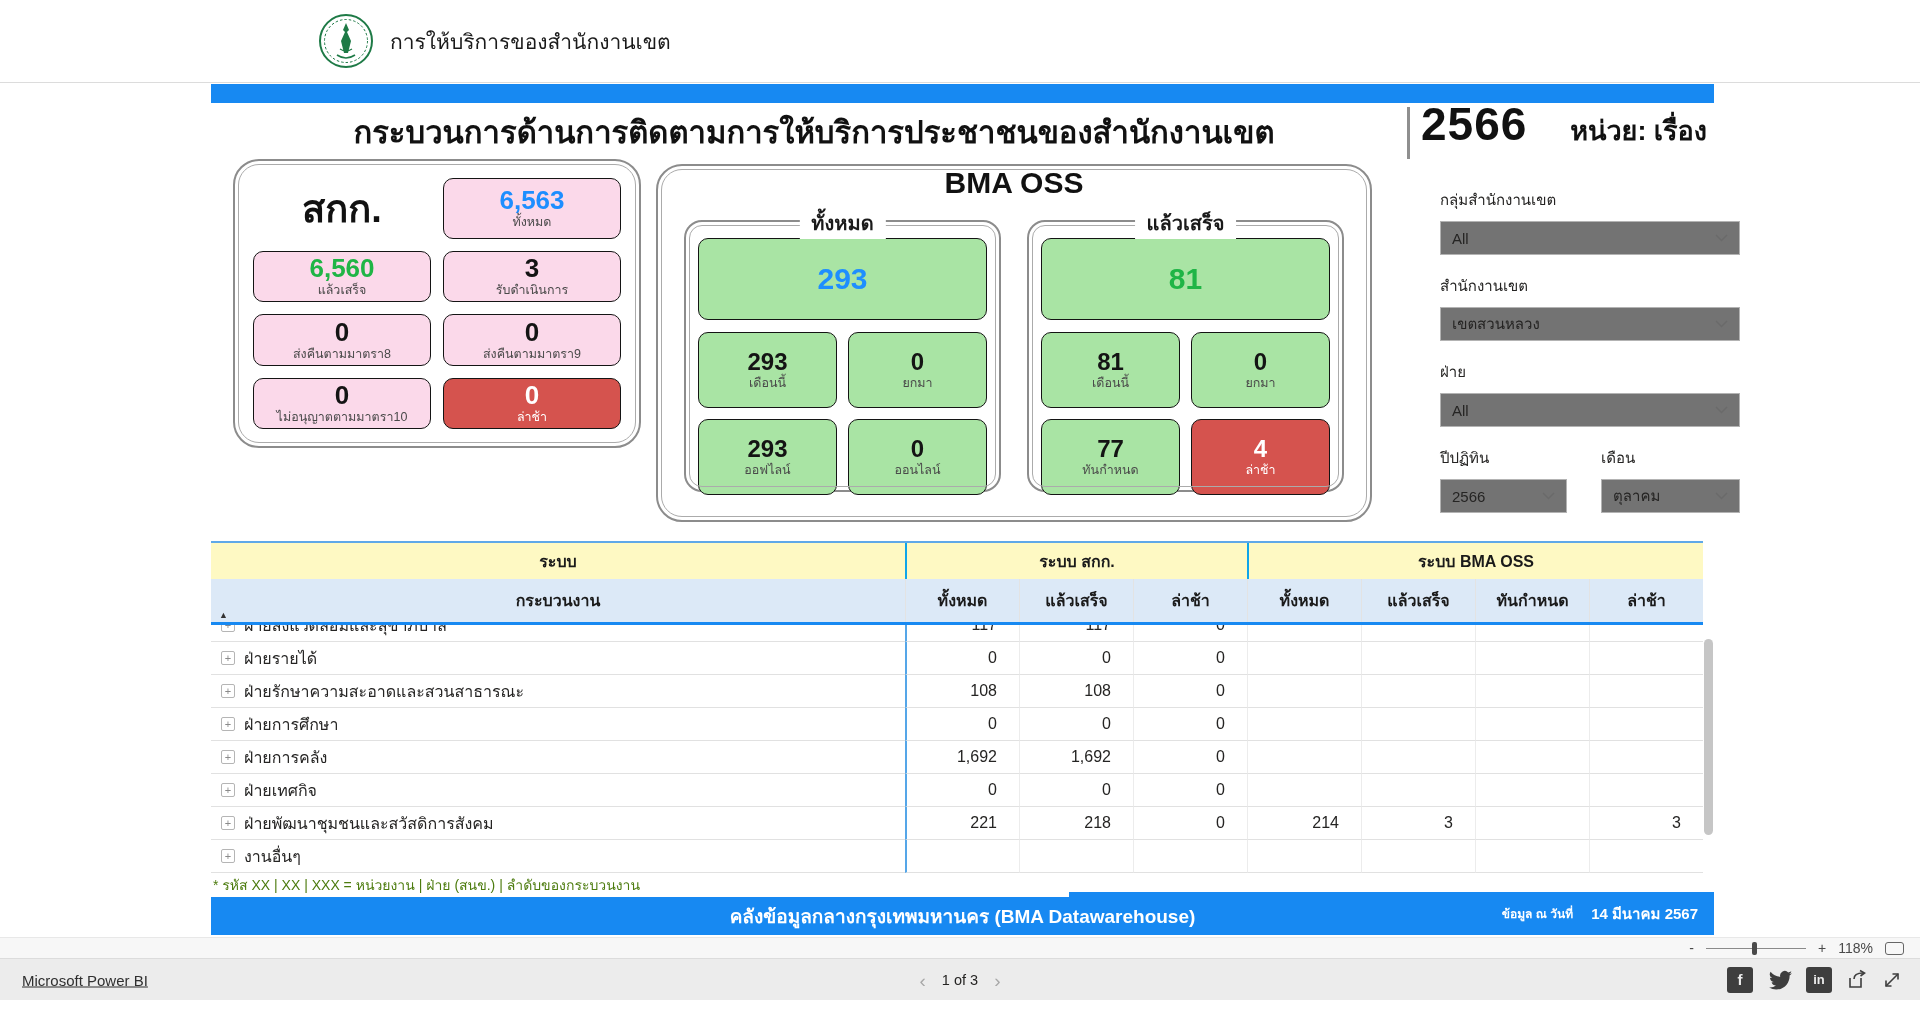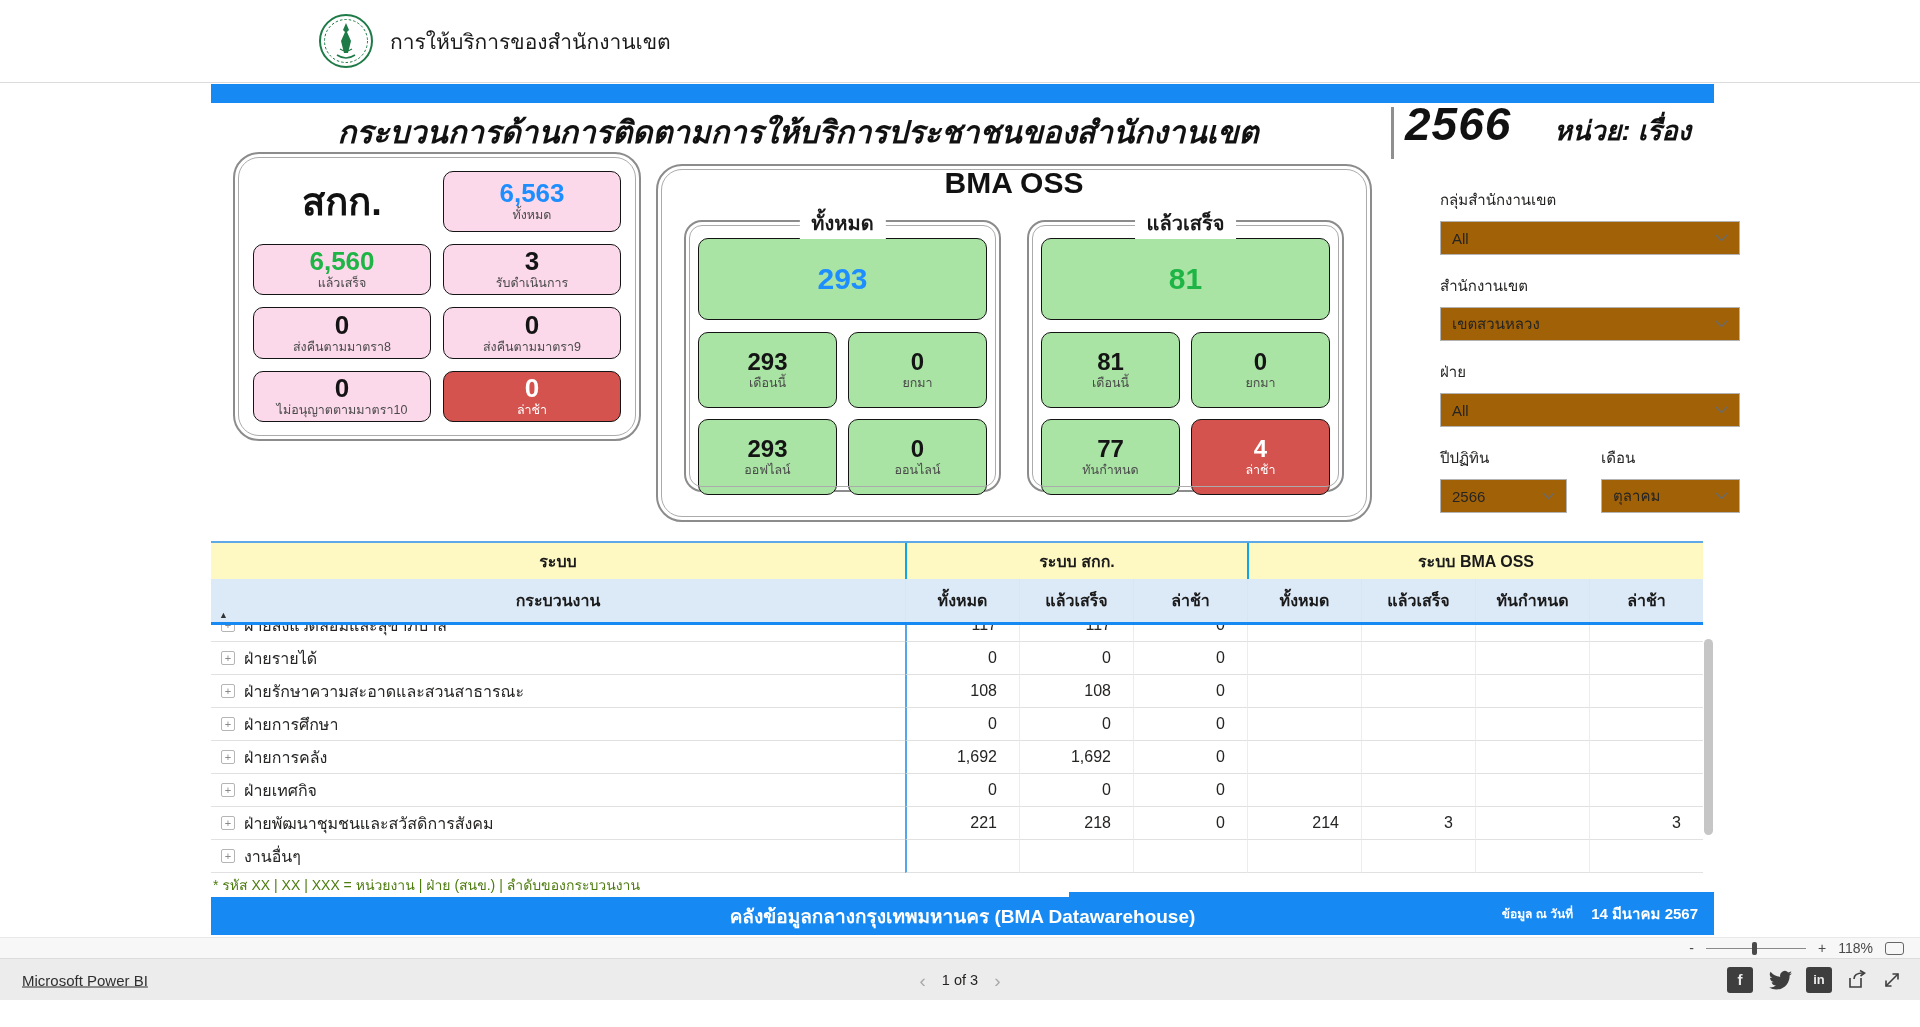--- a/index.html
+++ b/index.html
@@ -11,21 +11,21 @@
 
   
   .topbar { position:absolute; left:0; top:0; width:1920px; height:83px;
     background:#fff; border-bottom:1px solid #DCDCDC;
     display:flex; align-items:center; gap:16px; padding-left:318px; }
   .app-title { font-size:21px; font-weight:400; color:#1a1a1a; }
 
   
   .blue-strip { position:absolute; left:211px; top:84px; width:1503px; height:19px; background:#1789F2; }
 
-  .title-row { position:absolute; left:211px; top:103px; width:1504px; height:68px;font-style:italic; }
+  .title-row { position:absolute; left:227px; top:103px; width:1504px; height:68px; }
   .main-title { position:absolute; left:0; top:4px; width:1174px; text-align:center;
     font-size:31px; font-weight:800; color:#111; }
   .title-divider { position:absolute; left:1180px; top:4px; width:3px; height:52px; background:#8f8f8f; }
   .year-big { position:absolute; left:1194px; top:-6px; font-size:46px; font-weight:800; color:#111; letter-spacing:1px; }
   .unit-label { position:absolute; right:24px; top:6px; font-size:27px; font-weight:800; color:#111; }
 
   
   .dcard { position:absolute; background:#fff; border:2px solid #8C8C8C; border-radius:26px; }
   .dcard::before { content:""; position:absolute; inset:3px; border:1px solid #ABABAB; border-radius:21px; pointer-events:none; }
   .tile { border:1.5px solid #141414; border-radius:10px;
@@ -33,21 +33,21 @@
   .tile .val { font-weight:800; font-size:26px; line-height:1; color:#141414; }
   .tile .lbl { font-size:12.5px; color:#4a4a4a; line-height:1.1; }
   .tile.pink { background:#FBD9EA; }
   .tile.green { background:#A9E4A4; }
   .tile.red { background:#D5534E; }
   .tile.red .val, .tile.red .lbl { color:#fff; }
   .val.c-blue { color:#1E8EFF; }
   .val.c-green { color:#1FB546; }
 
   
-  .sakok { left:233px; top:152px; width:408px; height:289px; }
+  .sakok { left:233px; top:159px; width:408px; height:289px; }
   .sakok-grid { position:absolute; inset:0; padding:17px 18px; display:grid;
     grid-template-columns:1fr 1fr; grid-auto-rows:1fr; gap:12px; }
   .sakok-name { display:flex; align-items:center; justify-content:center;
     font-size:38px; font-weight:800; color:#111; }
 
   
   .oss { left:656px; top:164px; width:716px; height:358px; }
   .oss-title { text-align:center; font-size:30px; font-weight:800; color:#111; }
   .oss-body { display:flex; gap:26px; padding:0 26px; margin-top:20px; }
   .oss-sub { position:relative; flex:1; height:272px; border:2px solid #8C8C8C; border-radius:18px;
@@ -57,21 +57,21 @@
     background:#fff; padding:0 12px; font-size:20px; font-weight:800; white-space:nowrap; z-index:2; }
   .big-tile { height:82px; margin-bottom:12px; }
   .big-tile .val { font-size:30px; }
   .mini-grid { display:grid; grid-template-columns:1fr 1fr; gap:11px; grid-auto-rows:76px; }
   .mini-grid .val { font-size:24px; }
 
   
   .filters { position:absolute; left:1400px; top:188px; width:300px;margin-left:40px; }
   .fgroup { margin-bottom:19px; }
   .flabel { display:block; font-size:15px; color:#252423; margin-bottom:9px; }
-  .fselect { height:34px; border:1px solid #B3B3B3; background:#a16207; cursor:pointer;
+  .fselect { height:34px; border:1px solid #B3B3B3; background:#737373; cursor:pointer;
     display:flex; align-items:center; justify-content:space-between; padding:0 11px; font-size:15px; color:#252423; }
   .frow { display:flex; gap:34px; }
   .fcol-year { width:128px; }
   .fcol-month { width:140px; }
 
   
   .matrix { position:absolute; left:211px; top:541px; width:1492px; border-top:2px solid #5FA8E8; }
   .grid8 { display:grid; grid-template-columns:694px repeat(7, 1fr); }
   .ghead { background:#fef9c3; height:36px; }
   .ghead .gcell { display:flex; align-items:center; justify-content:center;

